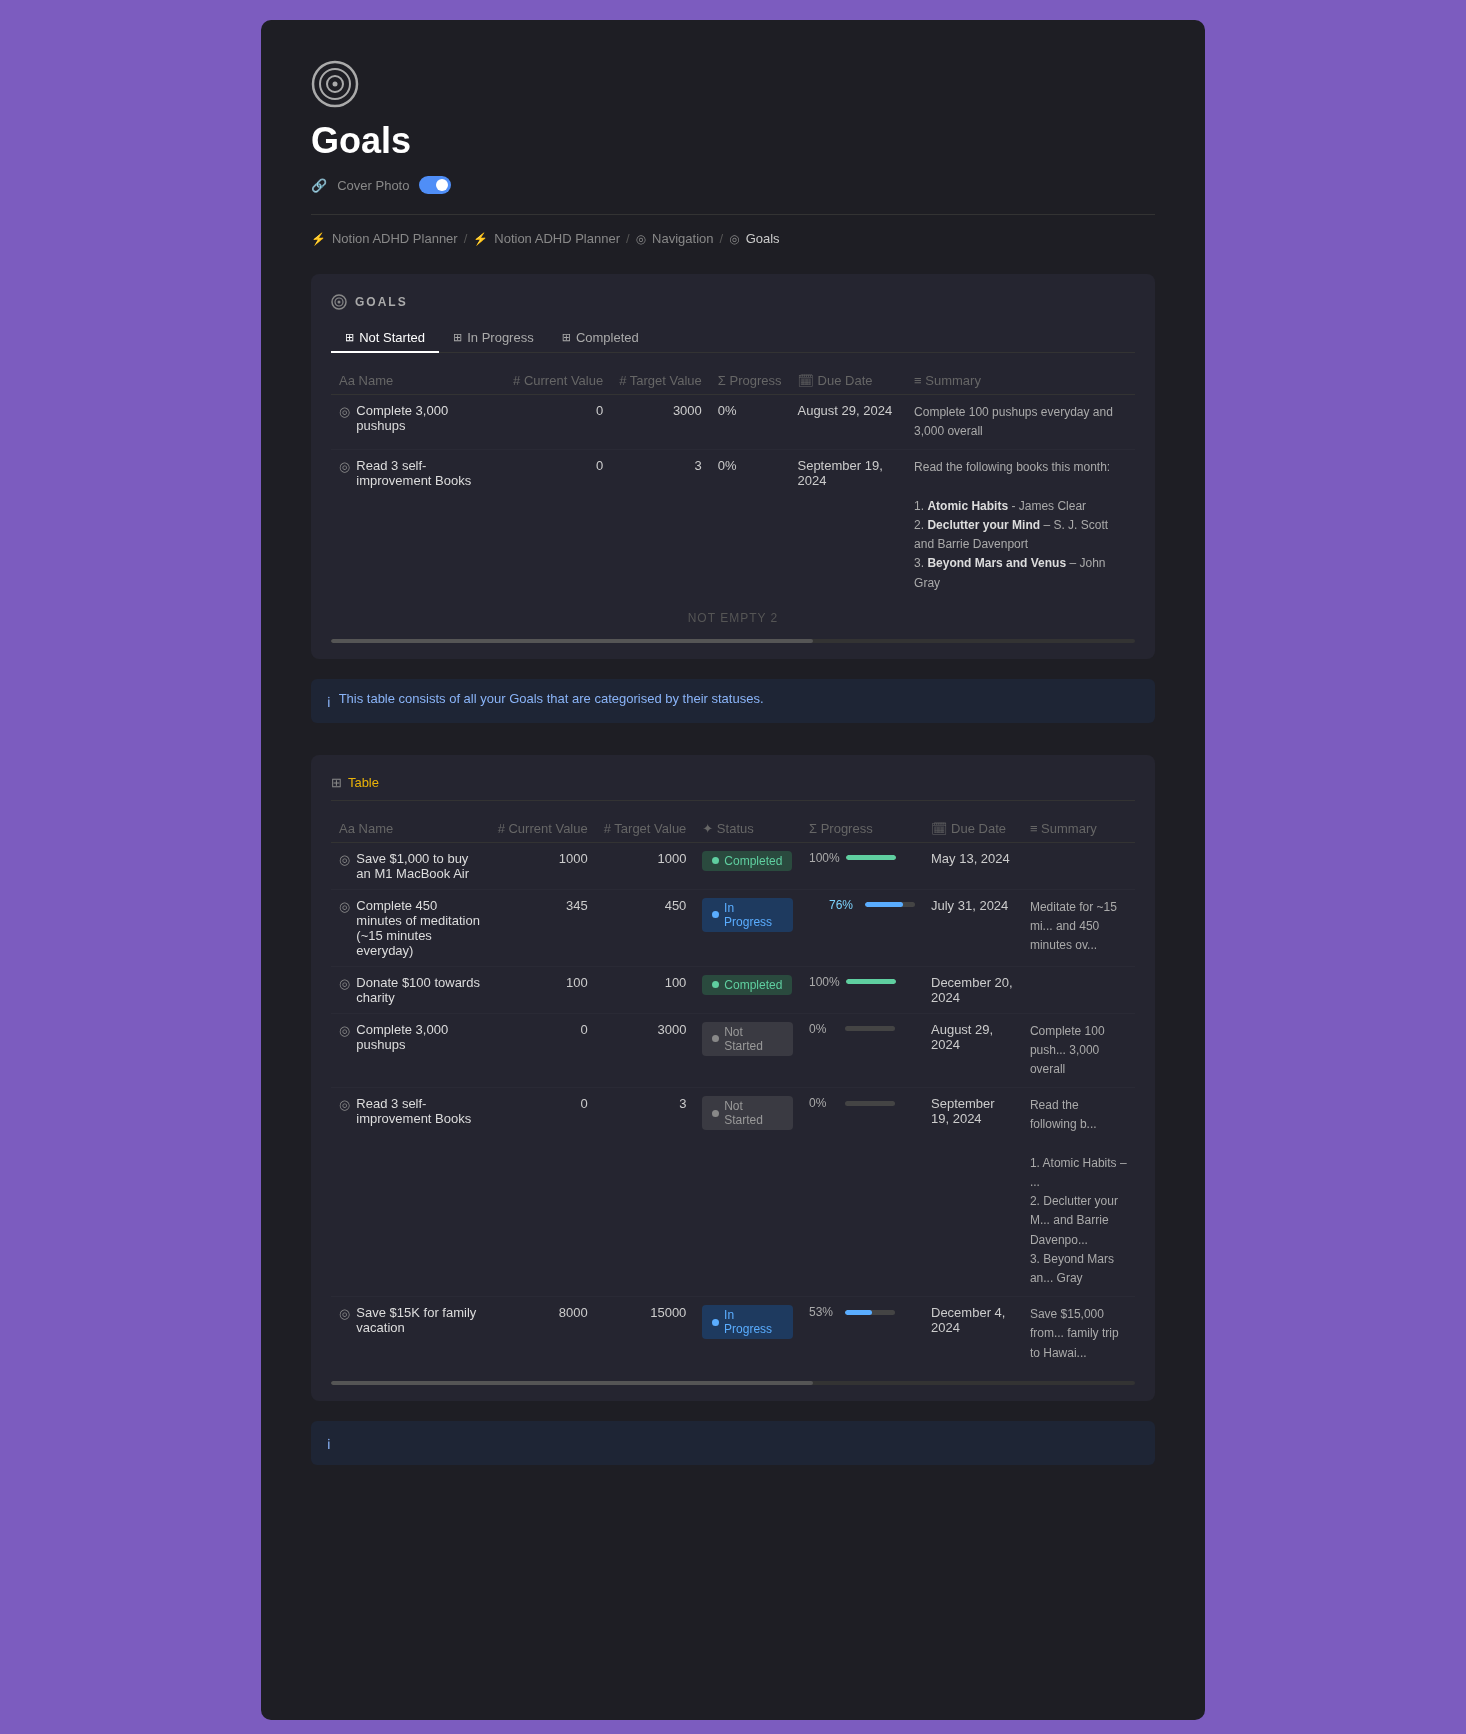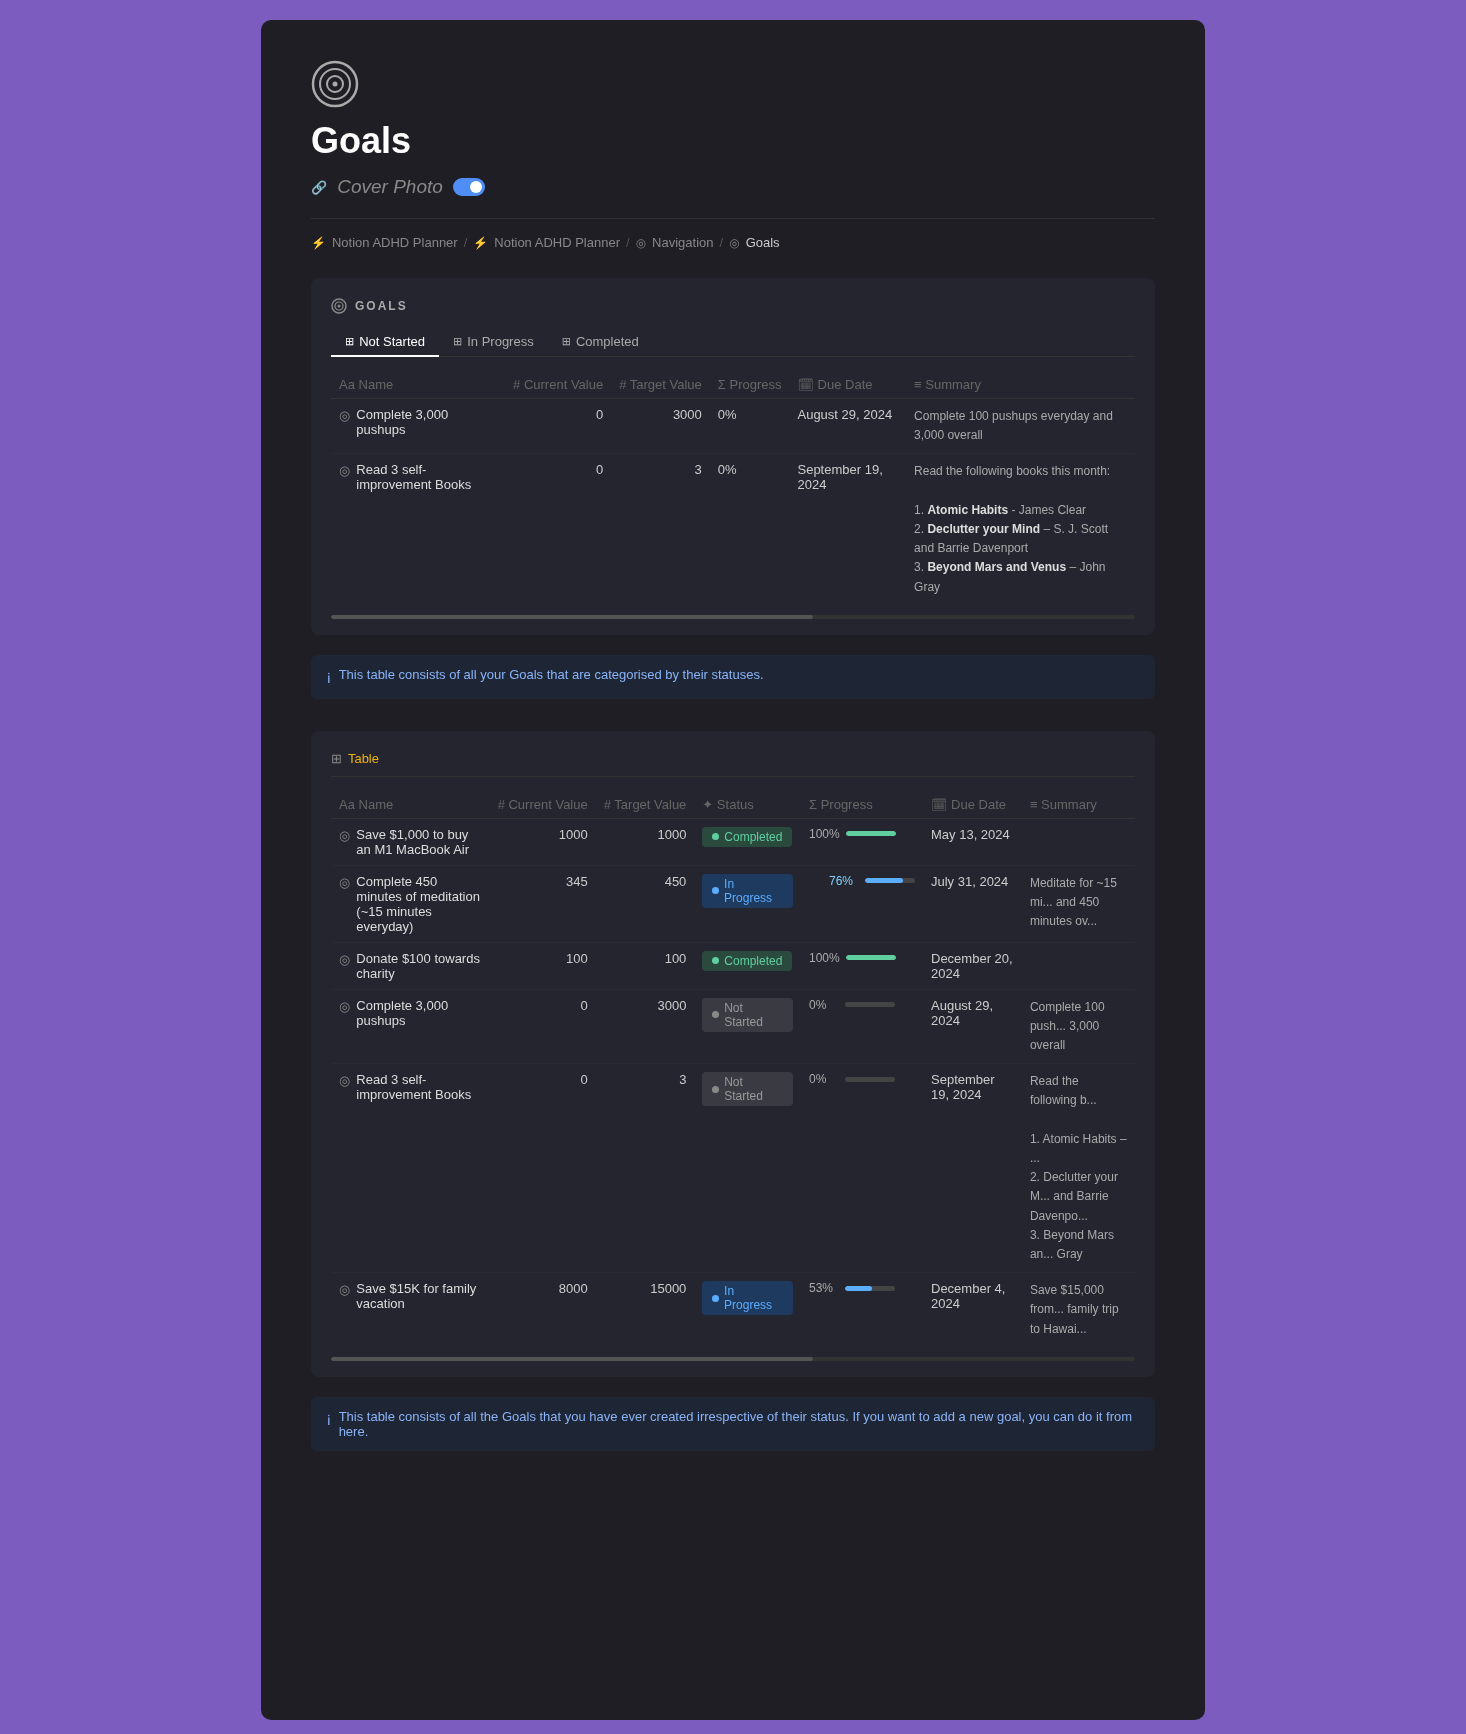--- a/index.html
+++ b/index.html
@@ -32,25 +32,24 @@
       margin-bottom: 14px;
     }
     .cover-photo-row {
       display: flex;
       align-items: center;
       gap: 10px;
       margin-bottom: 20px;
     }
     .cover-photo-label {
       color: #888;
-      font-size: 19px;
+      font-size: 13px;
       display: flex;
       align-items: center;
       gap: 4px;
-      font-style: italic;
     }
     .toggle {
       width: 32px;
       height: 18px;
       background: #4f8ef7;
       border-radius: 9px;
       position: relative;
     }
     .toggle::after {
       content: '';
@@ -343,20 +342,21 @@
     </td>
     <td class="num-col" style="text-align:right;">0</td>
     <td class="num-col" style="text-align:right;">3</td>
     <td>0%</td>
     <td>September 19, 2024</td>
     <td><span class="summary-text">Read the following books this month:<br><br>1. <strong>Atomic Habits</strong> - James Clear<br>2. <strong>Declutter your Mind</strong> – S. J. Scott and Barrie Davenport<br>3. <strong>Beyond Mars and Venus</strong> – John Gray</span></td>
   </tr>
         </tbody>
     </table>
 
+    <div class="not-empty-row">NOT EMPTY 2</div>
     <div class="scroll-indicator">
       <div class="scroll-thumb"></div>
     </div>
   </div>
 
   <div class="info-bar">
     <span class="info-icon">ℹ</span>
     <span>This table consists of all your Goals that are categorised by their statuses.</span>
   </div>
 
@@ -541,16 +541,15 @@
         </tbody>
     </table>
 
     <div class="scroll-indicator">
       <div class="scroll-thumb"></div>
     </div>
   </div>
 
   <div class="info-bar">
     <span class="info-icon">ℹ</span>
-    <span>This table consists of all the Goals that you have ever created irrespective of their status. If you want to add a new goal, you can do it from here.</span>
   </div>
 
 </div>
 
 </body></html>

